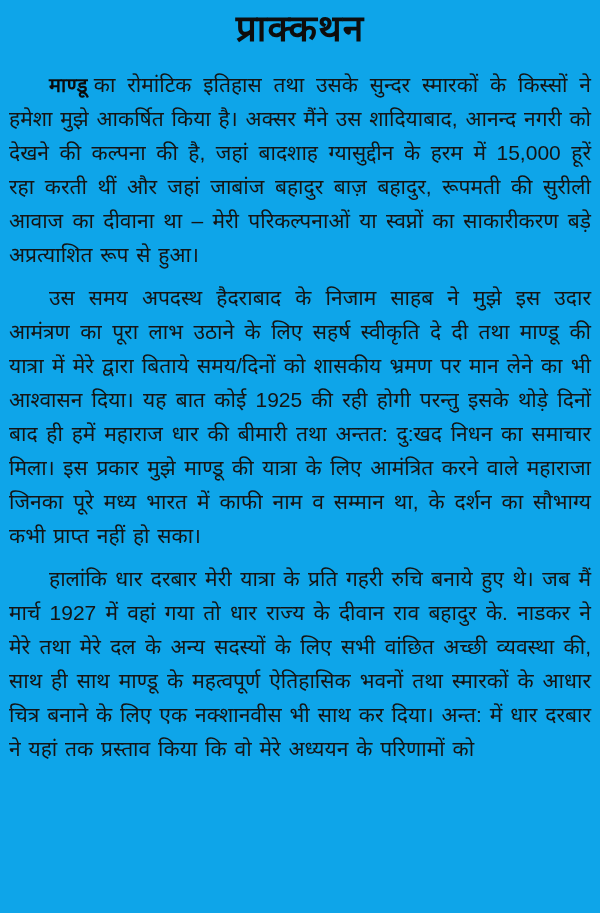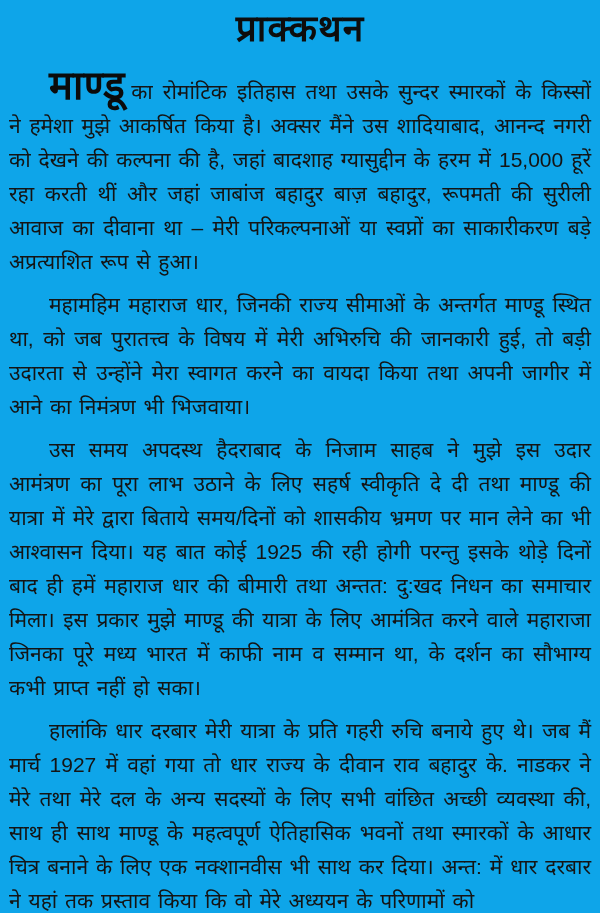--- a/index.html
+++ b/index.html
@@ -33,35 +33,34 @@
     line-height: 34px;
     text-align: justify;
     text-indent: 40px;
     word-spacing: 2px;
     color: #141414;
   }
   .para:last-child {
     margin-bottom: 16px;
   }
   .lead-word {
-    font-size: 40px;
+    font-size: 20px;
     font-weight: 800;
     letter-spacing: 0.5px;
     color: #0b0b0b;
     padding-right: 6px;
   }
 </style>
 </head>
 <body>
 
 <div class="page">
 
   <h1 class="page-title">प्राक्कथन</h1>
 
   <p class="para"><span class="lead-word">माण्डू</span><span>का रोमांटिक इतिहास तथा उसके सुन्दर स्मारकों के किस्सों ने हमेशा मुझे आकर्षित किया है। अक्सर मैंने उस शादियाबाद, आनन्द नगरी को देखने की कल्पना की है, जहां बादशाह ग्यासुद्दीन के हरम में 15,000 हूरें रहा करती थीं और जहां जाबांज बहादुर बाज़ बहादुर, रूपमती की सुरीली आवाज का दीवाना था – मेरी परिकल्पनाओं या स्वप्नों का साकारीकरण बड़े अप्रत्याशित रूप से हुआ।</span></p>
 
-  <p class="para">महामहिम महाराज धार, जिनकी राज्य सीमाओं के अन्तर्गत माण्डू स्थित था, को जब पुरातत्त्व के विषय में मेरी अभिरुचि की जानकारी हुई, तो बड़ी उदारता से उन्होंने मेरा स्वागत करने का वायदा किया तथा अपनी जागीर में आने का निमंत्रण भी भिजवाया।</p>
 
   <p class="para">उस समय अपदस्थ हैदराबाद के निजाम साहब ने मुझे इस उदार आमंत्रण का पूरा लाभ उठाने के लिए सहर्ष स्वीकृति दे दी तथा माण्डू की यात्रा में मेरे द्वारा बिताये समय/दिनों को शासकीय भ्रमण पर मान लेने का भी आश्वासन दिया। यह बात कोई 1925 की रही होगी परन्तु इसके थोड़े दिनों बाद ही हमें महाराज धार की बीमारी तथा अन्तत: दु:खद निधन का समाचार मिला। इस प्रकार मुझे माण्डू की यात्रा के लिए आमंत्रित करने वाले महाराजा जिनका पूरे मध्य भारत में काफी नाम व सम्मान था, के दर्शन का सौभाग्य कभी प्राप्त नहीं हो सका।</p>
 
   <p class="para">हालांकि धार दरबार मेरी यात्रा के प्रति गहरी रुचि बनाये हुए थे। जब मैं मार्च 1927 में वहां गया तो धार राज्य के दीवान राव बहादुर के. नाडकर ने मेरे तथा मेरे दल के अन्य सदस्यों के लिए सभी वांछित अच्छी व्यवस्था की, साथ ही साथ माण्डू के महत्वपूर्ण ऐतिहासिक भवनों तथा स्मारकों के आधार चित्र बनाने के लिए एक नक्शानवीस भी साथ कर दिया। अन्त: में धार दरबार ने यहां तक प्रस्ताव किया कि वो मेरे अध्ययन के परिणामों को</p>
 
 </div>
 
 </body></html>

